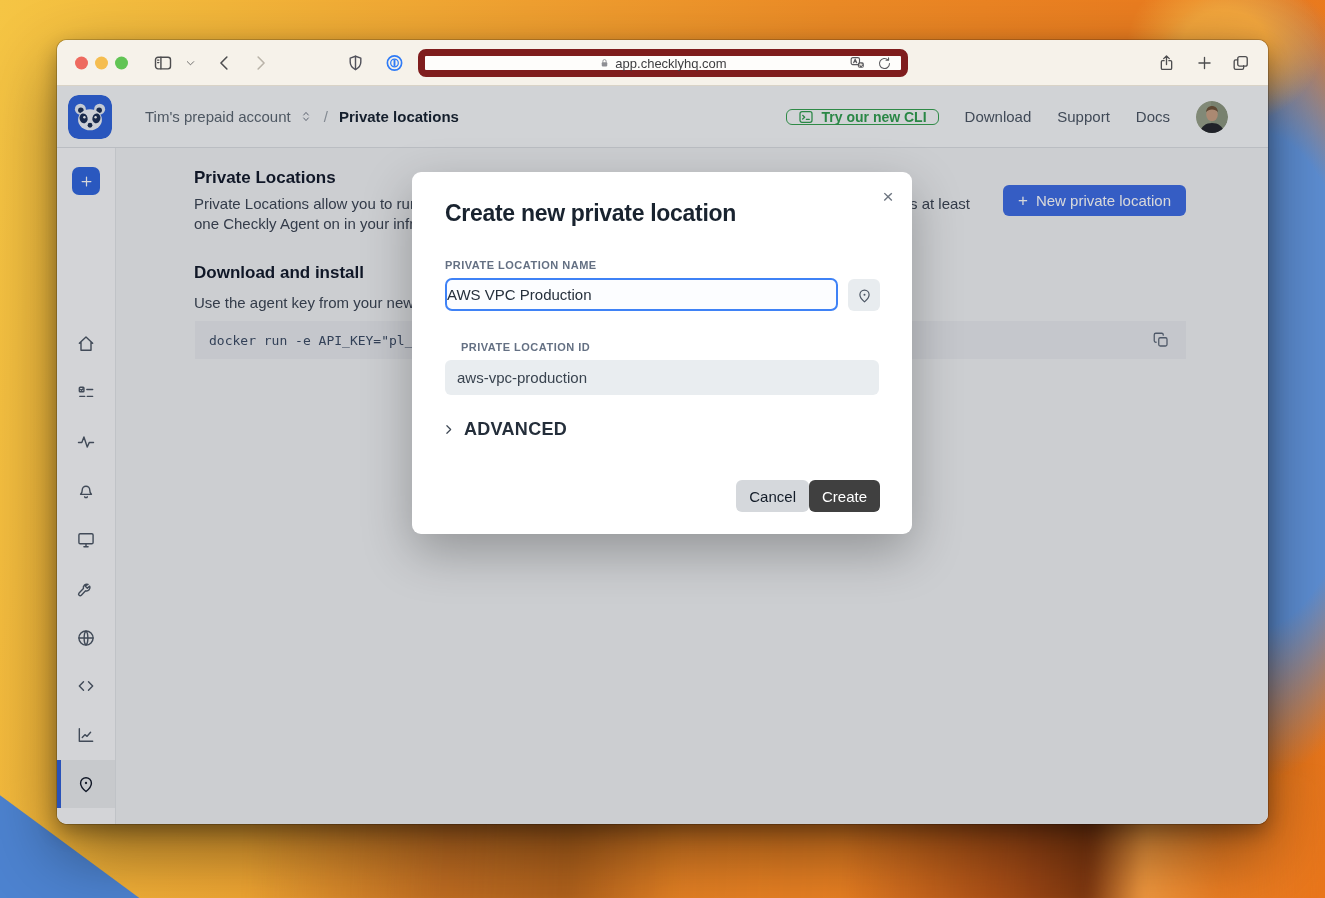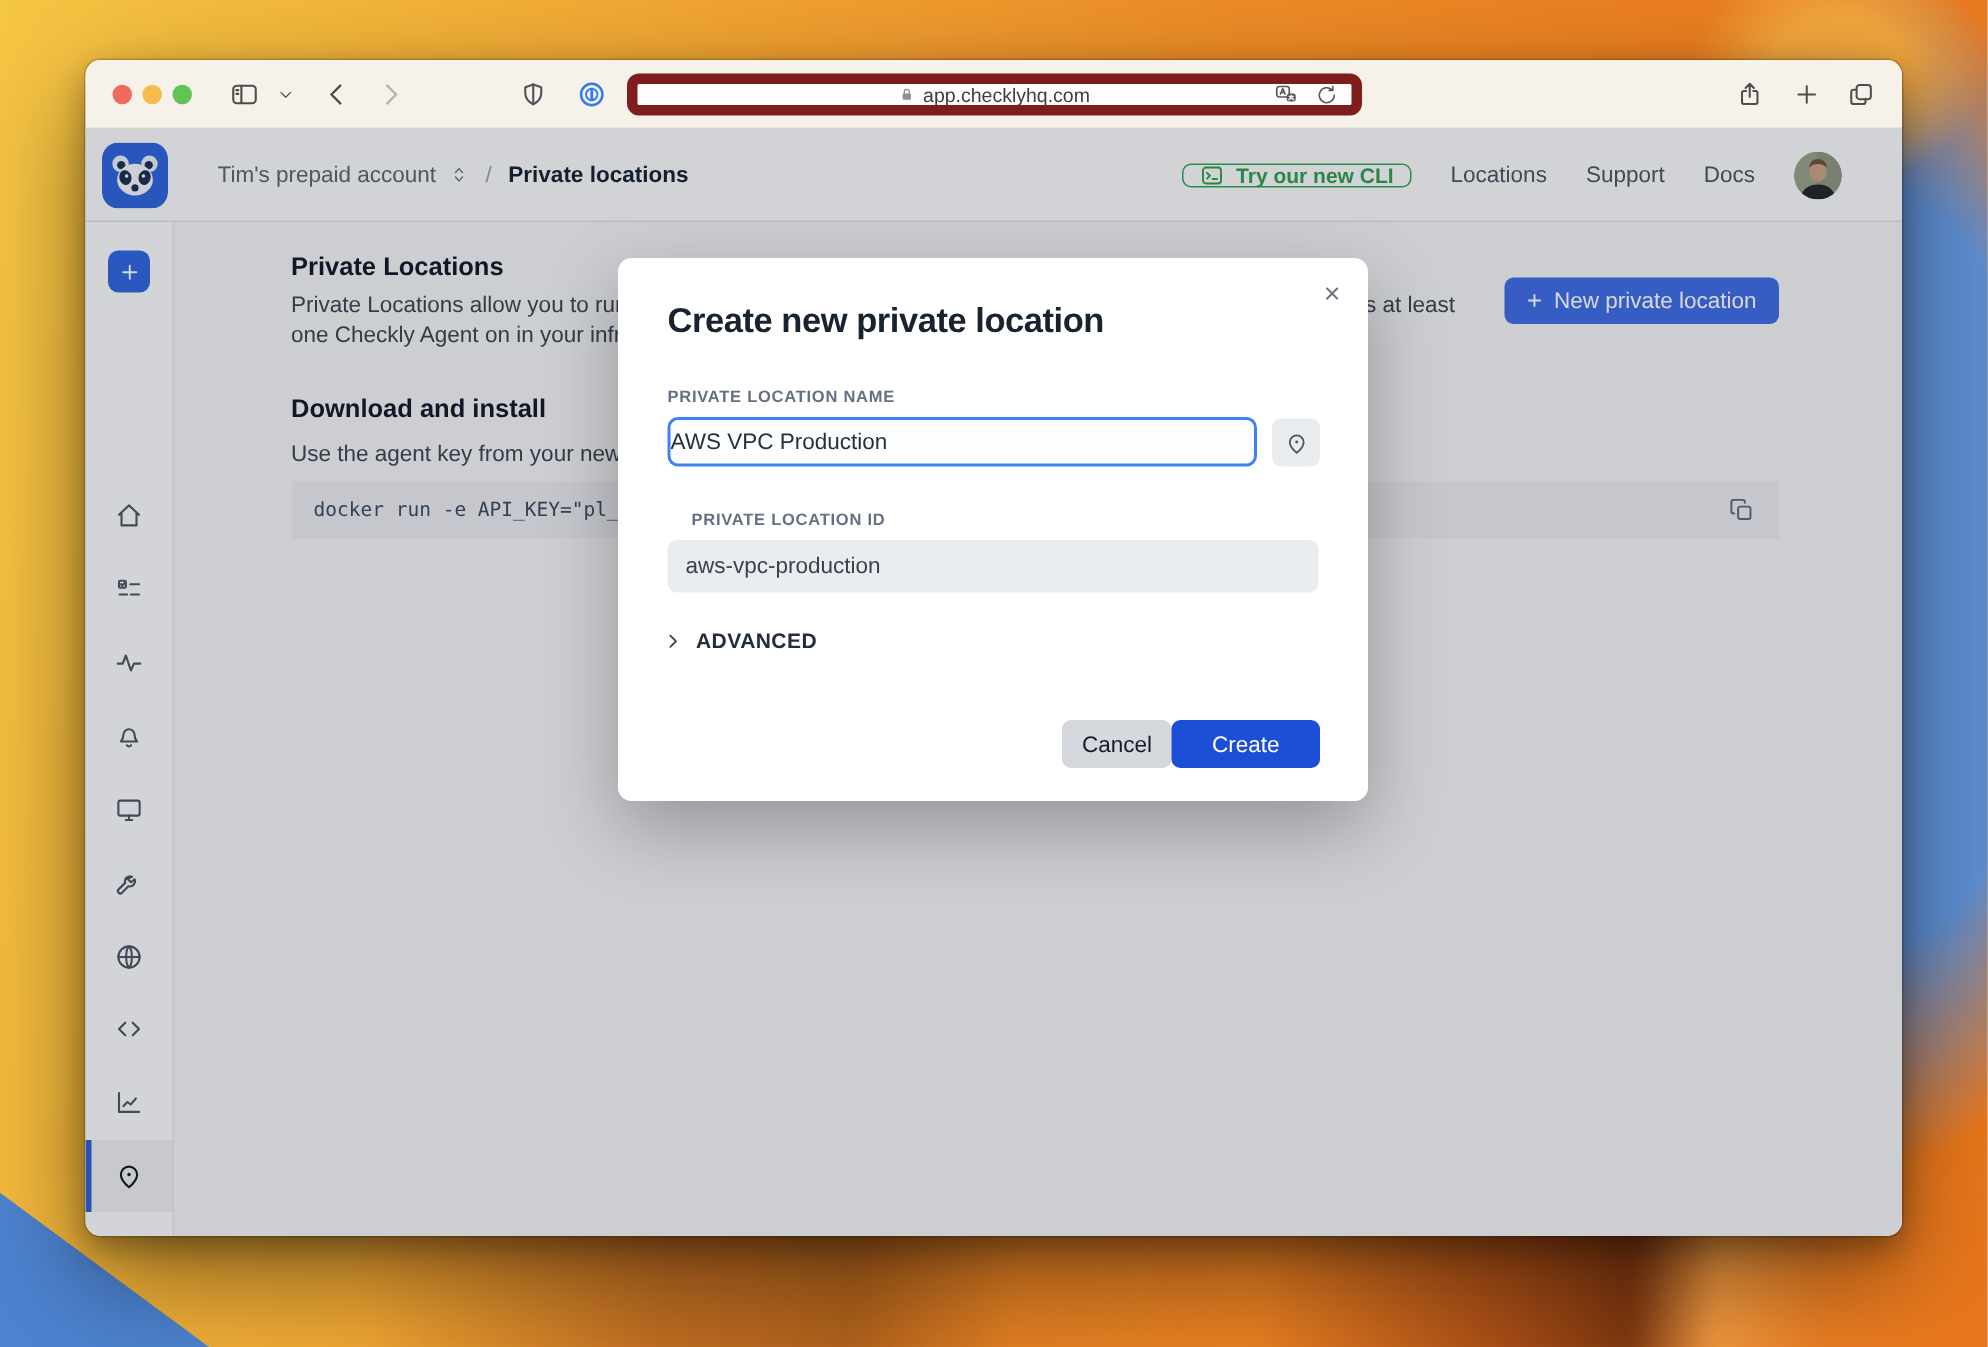--- a/index.html
+++ b/index.html
@@ -91,25 +91,25 @@
   .flabel { position:absolute; left:33px; font-size:11px; font-weight:700; color:#647083; letter-spacing:.5px; }
   .name-input { position:absolute; left:33px; top:106px; width:393px; height:33px; border:2px solid #3f82f6;
     border-radius:7px; background:#fcfdff; padding:0 0; font-family:inherit; font-size:15px; color:#26303c; outline:none; }
   .pin-btn { position:absolute; left:436px; top:107px; width:32px; height:32px; background:#e8ecef; border:none;
     border-radius:6px; color:#4b5563; display:flex; align-items:center; justify-content:center; cursor:pointer; }
   .id-field { position:absolute; left:33px; top:188px; width:434px; height:35px; background:#e9edf0; border-radius:6px;
     display:flex; align-items:center; padding:0 12px; font-size:15px; color:#39434f; }
   .advanced { position:absolute; left:30px; top:247px; display:flex; align-items:center; gap:9px; background:none;
     border:none; cursor:pointer; font-family:inherit; }
   .advanced .ic { color:#3d4754; }
-  .advanced span { font-size:14px; font-weight:700; color:#242e3a; letter-spacing:.3px; }
+  .advanced span { font-size:18px; font-weight:700; color:#242e3a; letter-spacing:.3px; }
   .modal-footer { position:absolute; right:32px; top:308px; display:flex; }
   .btn-cancel { height:32px; padding:0 13px; border:none; border-radius:6px; background:#d5d8dc; color:#131c28;
     font-family:inherit; font-size:15px; font-weight:500; cursor:pointer; }
-  .btn-create { height:32px; padding:0 27px; border:none; border-radius:6px; background:#1d4ed8; color:#fff;
+  .btn-create { height:32px; padding:0 13px; border:none; border-radius:6px; background:#404040; color:#fff;
     font-family:inherit; font-size:15px; font-weight:500; cursor:pointer; }
 </style>
 </head>
 <body>
 
 <div class="wp wp-blue-right"></div>
 <div class="wp wp-orange-blob"></div>
 <div class="wp wp-blue-corner"></div>
 <div class="wp wp-bottom"></div>
 
@@ -230,21 +230,21 @@
     <div class="header-right">
       <button class="cli-btn">
         <span class="ic">
           <svg width="16" height="16" viewBox="0 0 24 24">
               <rect x="3" y="4" width="18" height="16" rx="3" stroke-width="1.9"></rect>
               <path d="M7 9.5l3 2.8-3 2.8M12.5 15.5h4.5" stroke-width="1.9"></path>
             </svg>
         </span>
         <span>Try our new CLI</span>
       </button>
-      <a class="hlink">Locations</a>
+      <a class="hlink">Download</a>
       <a class="hlink">Support</a>
       <a class="hlink">Docs</a>
       <div class="avatar">
         <svg viewBox="0 0 32 32" width="32" height="32">
           <circle cx="16" cy="16" r="16" fill="#8d977f"></circle>
           <path d="M0 0h15v32H0z" fill="#a3ab93" opacity=".5"></path>
           <ellipse cx="16" cy="13.5" rx="5.8" ry="6.8" fill="#caa183"></ellipse>
           <path d="M10 11c.5-4 3-6 6-6s5.7 2 6 6c-1.5-1.8-3.5-2.6-6-2.6S11.5 9.2 10 11z" fill="#6e5136"></path>
           <path d="M4 32c1-7 6-10 12-10s11 3 12 10z" fill="#23252b"></path>
         </svg>

